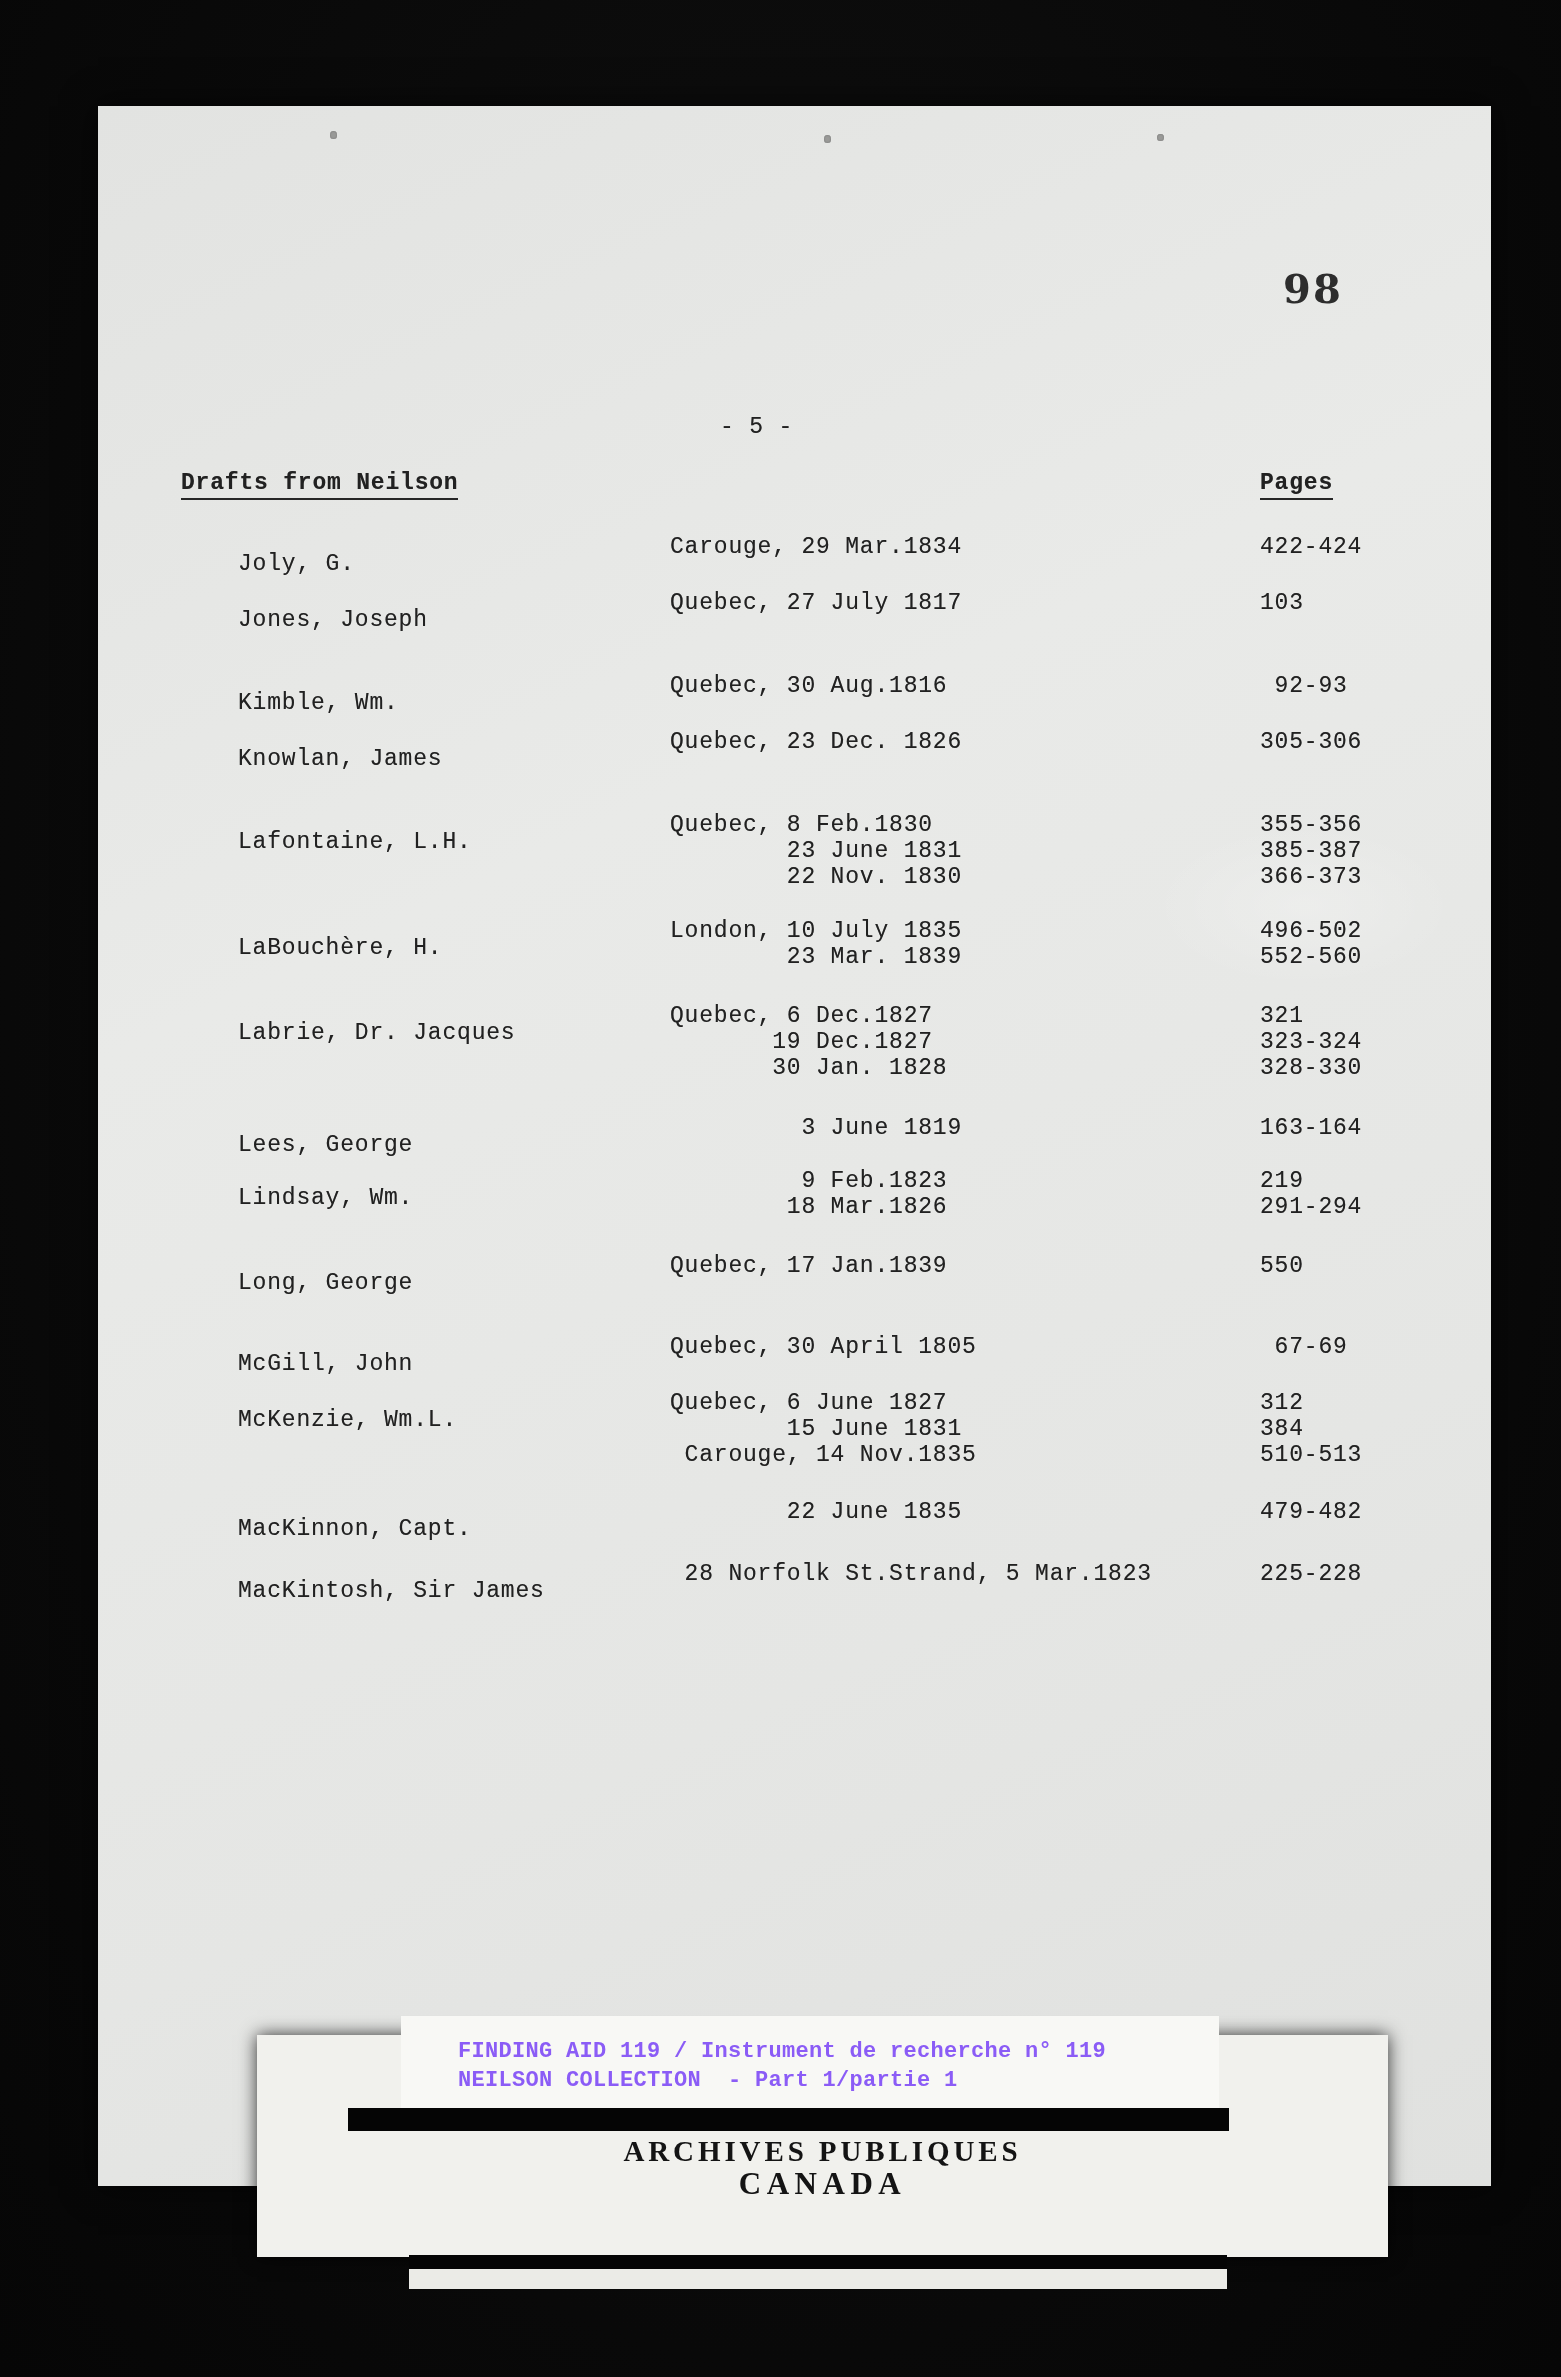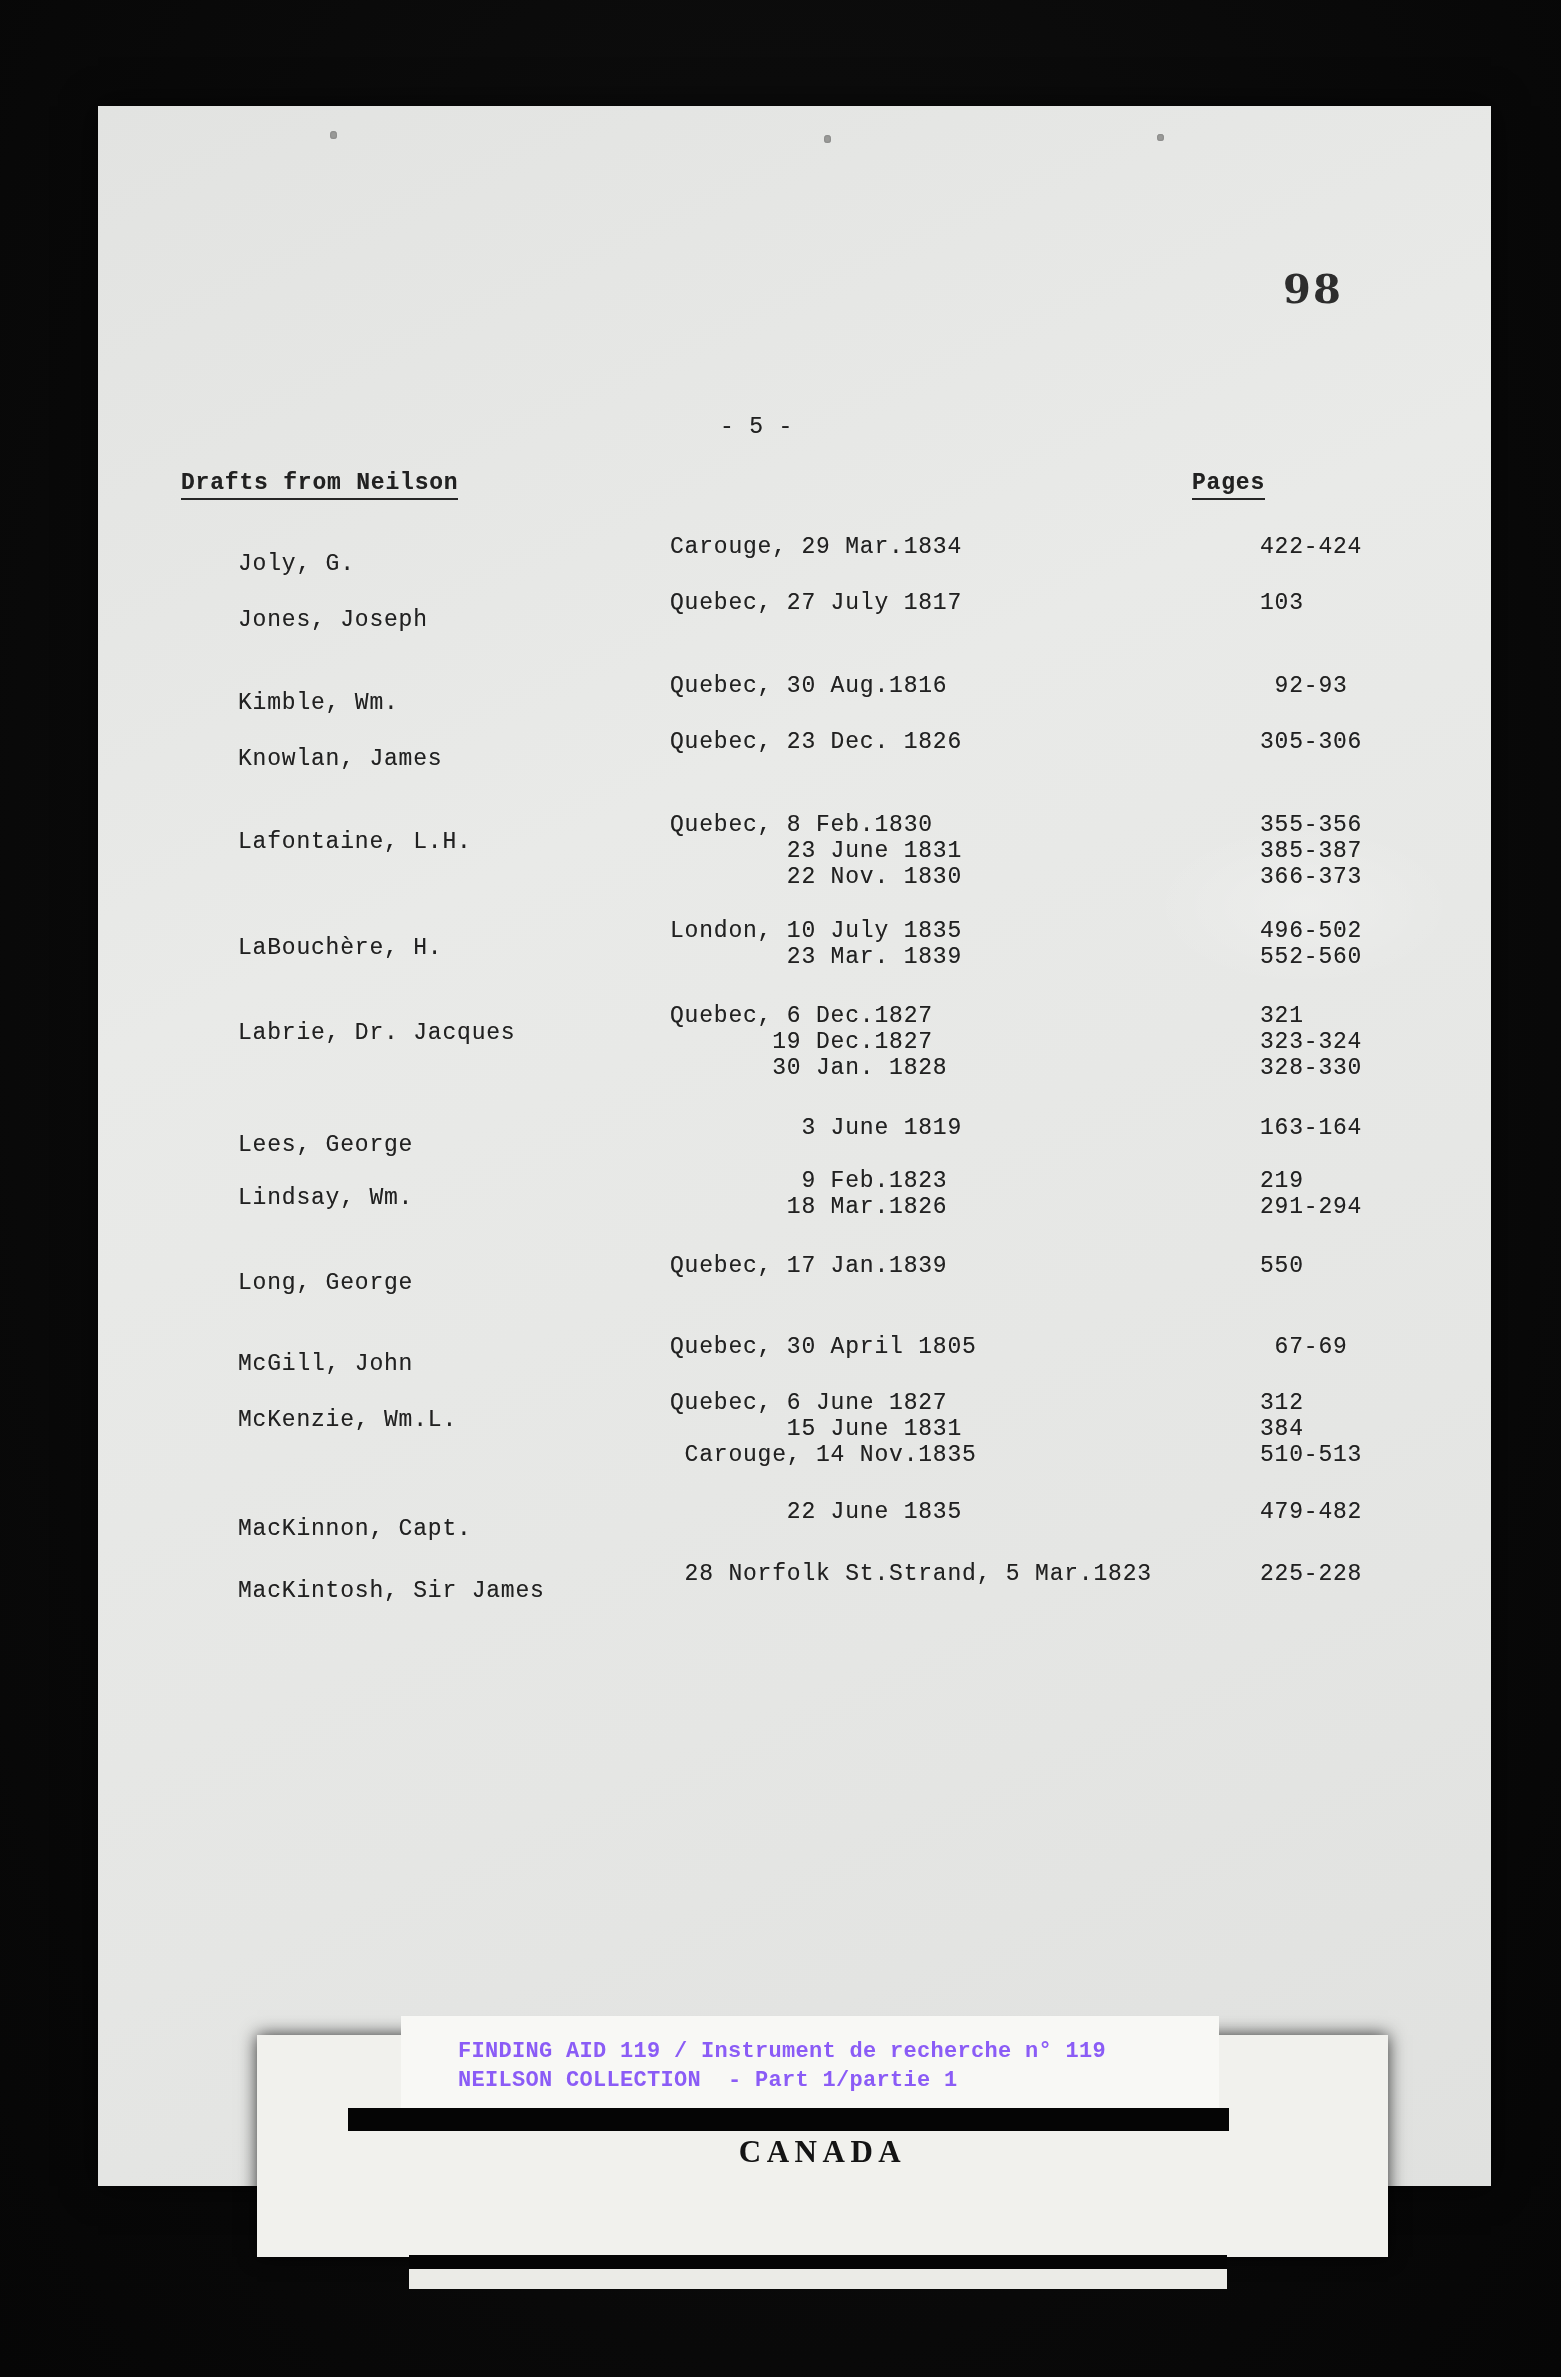--- a/index.html
+++ b/index.html
@@ -5,21 +5,21 @@
   html,body{margin:0;padding:0;background:#050505;}
   .screen{position:relative;width:1561px;height:2377px;background:radial-gradient(ellipse at 50% 40%, #111 0%, #0a0a0a 60%, #060606 100%);overflow:hidden;font-family:"Liberation Mono","DejaVu Sans Mono",monospace;}
   .paper{position:absolute;left:98px;top:106px;width:1393px;height:2080px;background:linear-gradient(155deg,#e2e3e1 0%,#e9eae8 35%,#e5e6e4 70%,#e0e1df 100%);box-shadow:0 0 33px rgba(0,0,0,.7);}
   .stain{position:absolute;right:33px;top:717px;width:309px;height:165px;background:radial-gradient(ellipse,rgba(255,255,255,.45),rgba(255,255,255,0) 70%);opacity:.5;pointer-events:none;}
   .mark{position:absolute;width:6.6px;height:7.7px;border-radius:50%;background:#8d8d8b;box-shadow:inset 0 0 1.7px #555;opacity:.85;}
   .typed{color:#212121;letter-spacing:0.8px;text-shadow:0 0 0.6px rgba(20,20,20,.35);}
   .stamp-number{position:absolute;left:1185px;top:159px;font-family:"DejaVu Serif","Liberation Serif",serif;font-weight:bold;font-size:40px;color:#2d2d2d;letter-spacing:2.2px;}
   .page-label{position:absolute;left:622px;top:308px;font-size:23px;line-height:26px;white-space:pre;}
   .col-head{position:absolute;top:364px;font-size:23px;line-height:26px;font-weight:bold;border-bottom:2.2px solid #262626;padding-bottom:2px;white-space:pre;}
   .col-head.title{left:83px;}
-  .col-head.pages{left:1094px;}
+  .col-head.pages{left:1162px;}
   .entry{position:absolute;left:0;width:1393px;}
   .entry .cell{position:absolute;top:0;font-size:23px;line-height:26px;white-space:pre;}
   .c-name{left:140px;margin-top:17px;}
   .c-dates{left:572px;}
   .c-pages{left:1162px;}
   
   .fa-card{position:absolute;left:257px;top:2035px;width:1131px;height:222px;background:#f1f1ed;box-shadow:0 0 16.5px rgba(0,0,0,.8);}
   .fa-box{position:absolute;left:401px;top:2016px;width:818px;height:93px;background:#f8f8f5;}
   .fa-line{position:absolute;left:57px;font-family:"Liberation Mono","DejaVu Sans Mono",monospace;font-weight:bold;font-size:22px;color:#8b5cf6;white-space:pre;letter-spacing:0.3px;}
   .fa-line.l1{top:23px;}
@@ -155,20 +155,21 @@
   <div class="fa-card"></div>
 
   <div class="fa-box">
     <div class="fa-line l1">FINDING AID 119 / Instrument de recherche n° 119</div>
     <div class="fa-line l2">NEILSON COLLECTION  - Part 1/partie 1</div>
   </div>
 
   <div class="band"></div>
 
   <div class="stamp-text">
+    <div class="s2">ARCHIVES PUBLIQUES</div>
     <div class="s3">CANADA</div>
   </div>
 
   <div class="bottom-line"></div>
   <div class="bottom-strip"></div>
 
 </div>
 
 
 </body></html>

